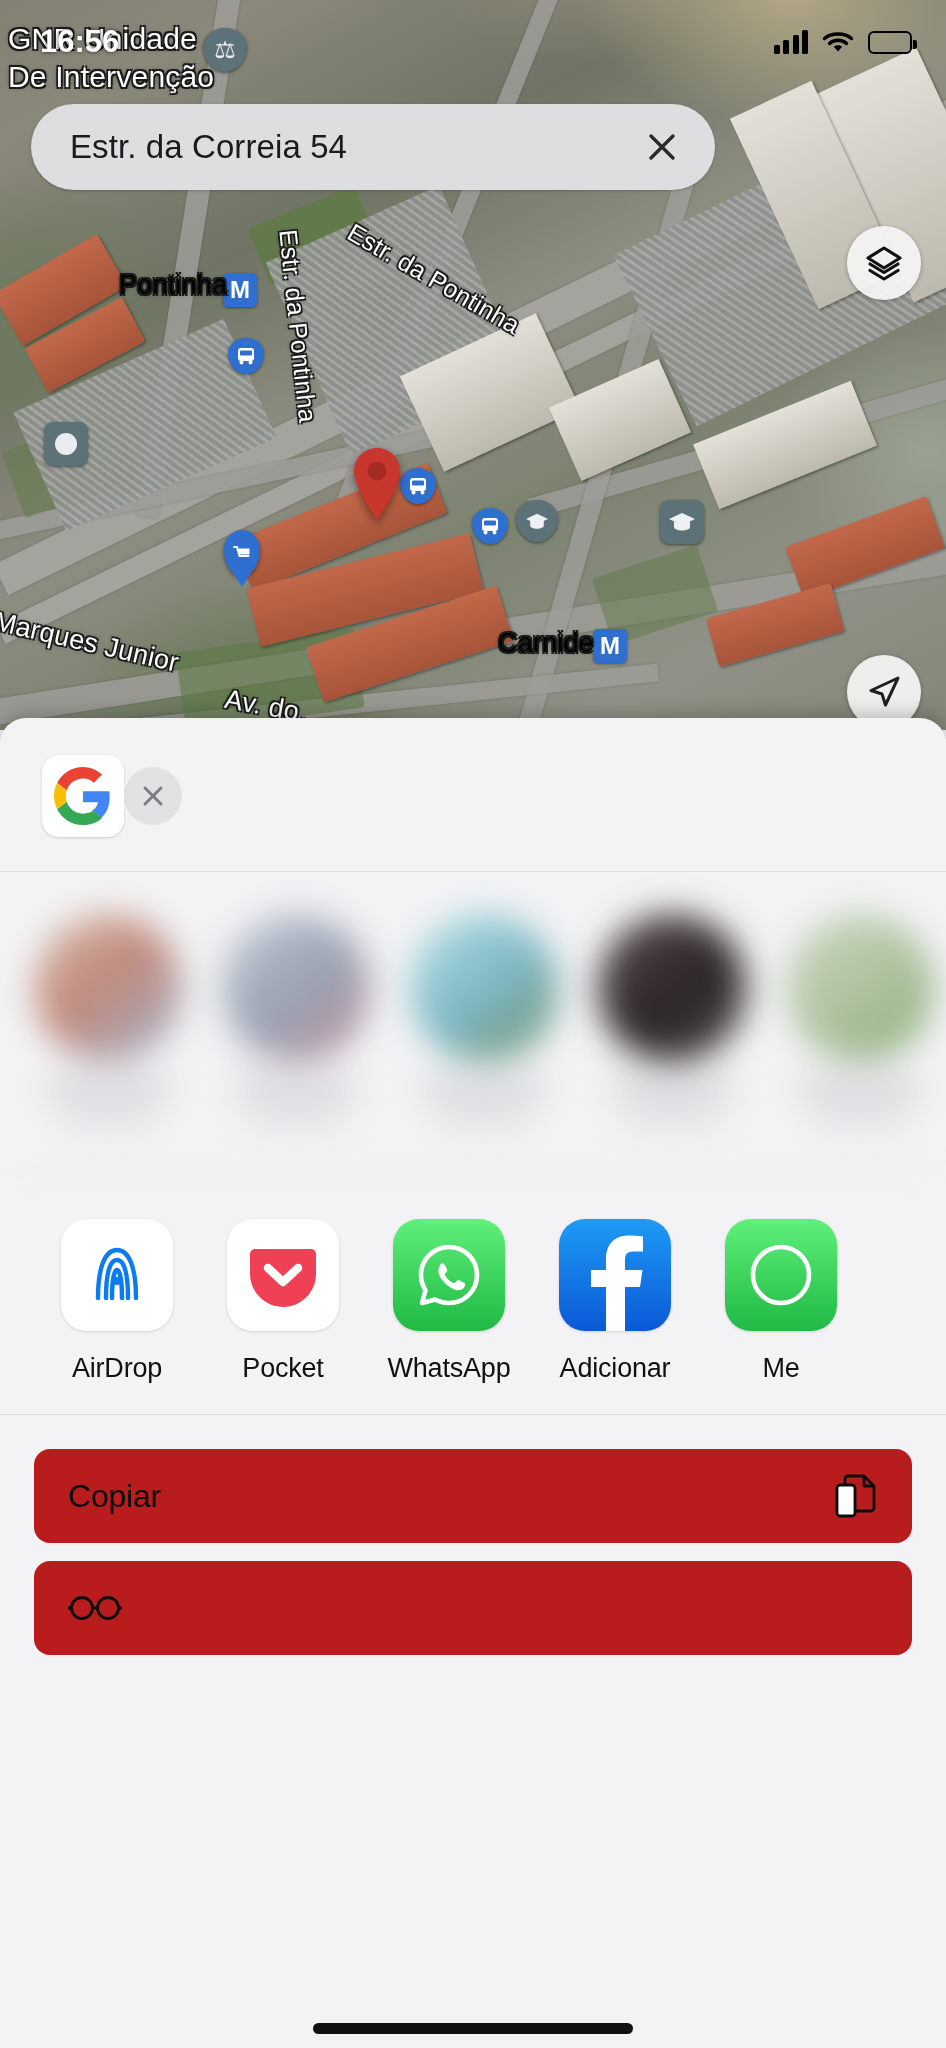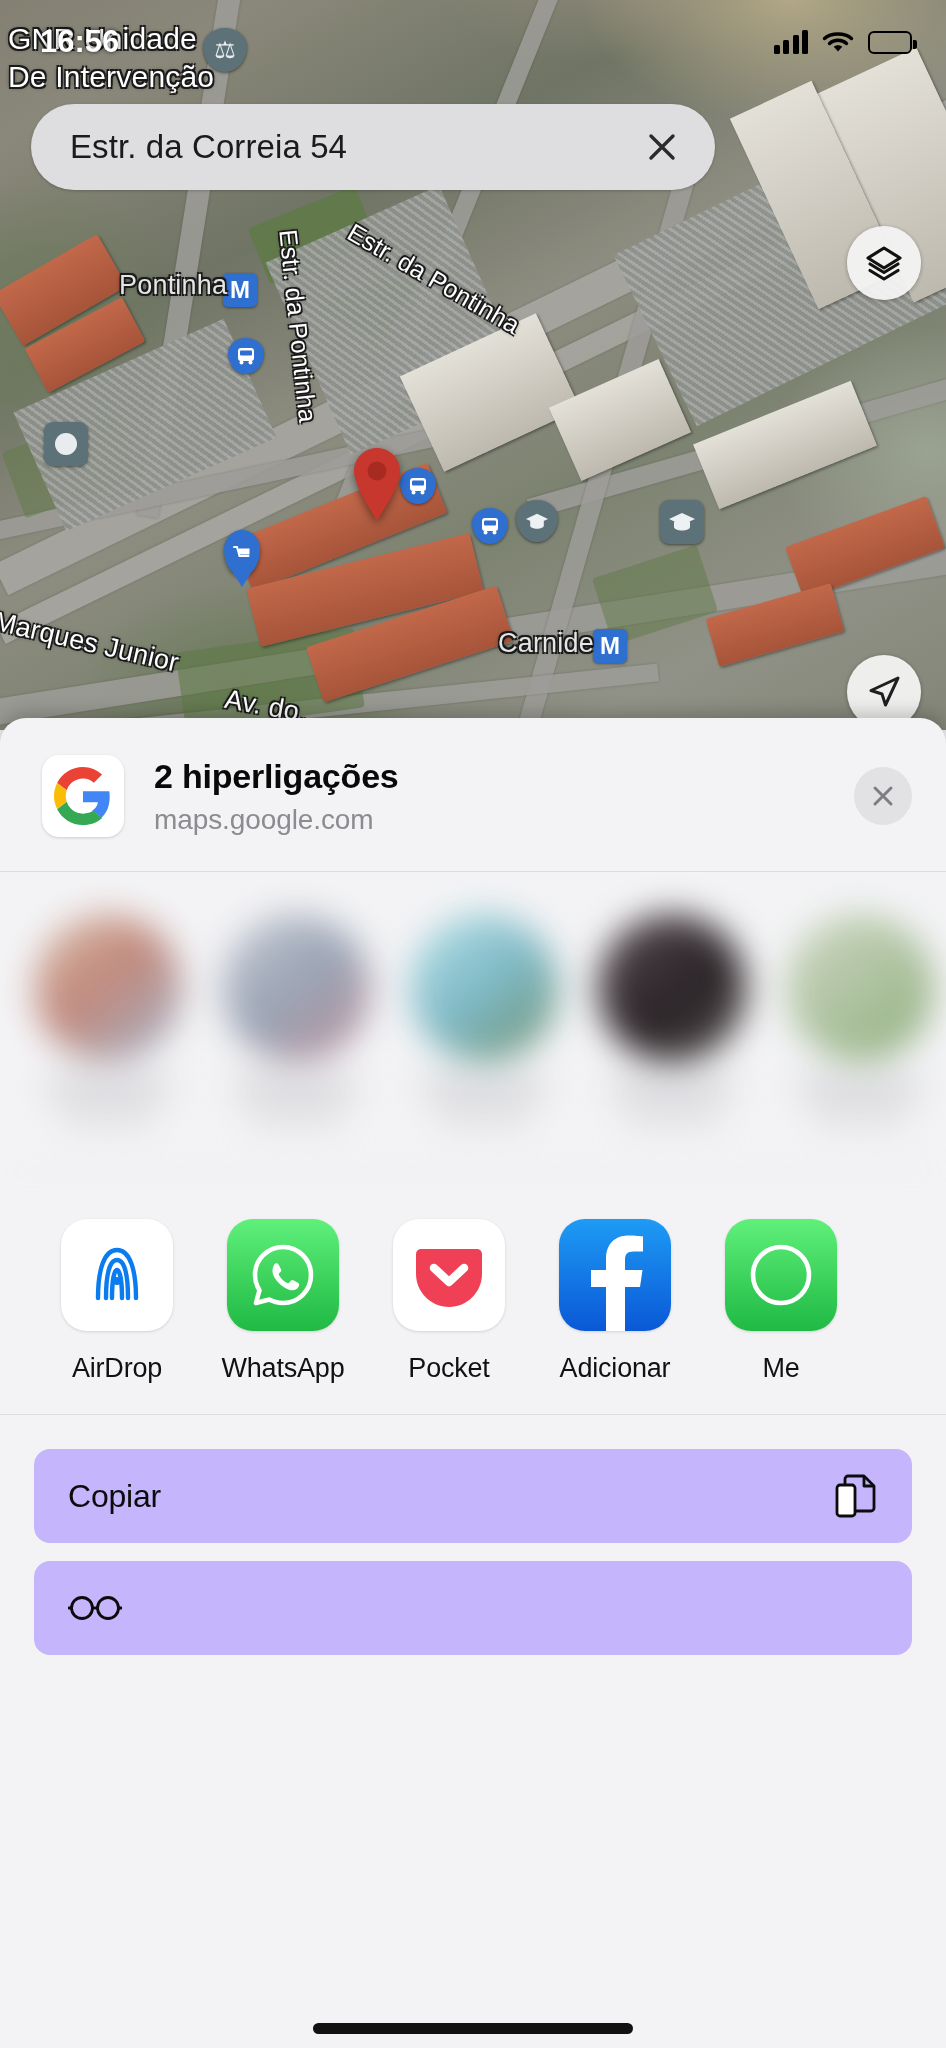--- a/index.html
+++ b/index.html
@@ -56,21 +56,21 @@
     font-weight:500;
     letter-spacing:.2px;
     text-shadow:
       -1.6px -1.6px 0 #1a1a1a, 1.6px -1.6px 0 #1a1a1a,
       -1.6px 1.6px 0 #1a1a1a, 1.6px 1.6px 0 #1a1a1a,
       0 0 4px rgba(0,0,0,.8);
     white-space:pre-line;
     line-height:1.28;
     pointer-events:none;
   }
-  .maplabel.transit { color:#e5e5e5; }
+  .maplabel.transit { color:#000000; }
 
   .poi-icon {
     position:absolute;
     width:44px;height:44px;border-radius:9px;
     background:#5d7278;
     display:flex;align-items:center;justify-content:center;
     box-shadow:0 1px 3px rgba(0,0,0,.5);
   }
   .poi-icon .dot { width:22px;height:22px;border-radius:50%;background:#e9ecef; }
 
@@ -225,21 +225,21 @@
     overflow:hidden;
   }
   .app .lbl {
     margin-top:22px; font-size:27px; color:#111; letter-spacing:-.2px;
     white-space:nowrap;
   }
 
   
   #actions { padding:34px 34px 0 34px; }
   .action-row {
-    background:#c4b5fd; border-radius:16px;
+    background:#b91c1c; border-radius:16px;
     height:94px; display:flex; align-items:center;
     padding:0 34px 0 34px;
     margin-bottom:18px;
   }
   .action-row .txt { flex:1; font-size:32px; color:#0c0c0c; letter-spacing:-.2px; }
 
   #home-indicator {
     position:absolute; left:50%; transform:translateX(-50%);
     bottom:14px; width:320px; height:11px; border-radius:6px; background:#111;
   }
@@ -398,24 +398,20 @@
 
   <div id="sheet-header">
     <div id="google-tile">
       <svg width="58" height="58" viewBox="0 0 48 48">
         <path fill="#EA4335" d="M24 9.5c3.5 0 6.6 1.2 9 3.6l6.8-6.8C35.6 2.4 30.2 0 24 0 14.6 0 6.5 5.4 2.6 13.2l7.9 6.1C12.4 13.6 17.7 9.5 24 9.5z"></path>
         <path fill="#4285F4" d="M46.1 24.6c0-1.6-.1-3.2-.4-4.6H24v9.1h12.4c-.5 2.9-2.2 5.4-4.7 7l7.6 5.9c4.5-4.1 6.8-10.2 6.8-17.4z"></path>
         <path fill="#FBBC05" d="M10.5 28.6c-.5-1.4-.8-2.9-.8-4.6s.3-3.2.8-4.6l-7.9-6.1C1 16.5 0 20.1 0 24s1 7.5 2.6 10.7l7.9-6.1z"></path>
         <path fill="#34A853" d="M24 48c6.5 0 11.9-2.1 15.9-5.8l-7.6-5.9c-2.1 1.4-4.8 2.3-8.3 2.3-6.3 0-11.6-4.1-13.5-9.8l-7.9 6.1C6.5 42.6 14.6 48 24 48z"></path>
       </svg>
     </div>
-    <div id="header-text">
-      <div id="header-title">2 hiperligações</div>
-      <div id="header-sub">maps.google.com</div>
-    </div>
     <div id="sheet-close">
       <svg width="30" height="30" viewBox="0 0 30 30">
         <path d="M7 7 L23 23 M23 7 L7 23" stroke="#7d7d82" stroke-width="3" stroke-linecap="round"></path>
       </svg>
     </div>
   </div>
 
   <div id="contacts-row">
     <div class="contact">
       <div class="av" style="background:linear-gradient(140deg,#d9c2b0,#c2897c 45%,#9fb3c9);"></div>
@@ -454,37 +450,37 @@
             <path d="M28 62 C28 40 31 24 39 24 C47 24 50 40 50 62"></path>
             <path d="M34 62 C34 46 36 34 39 34 C42 34 44 46 44 62"></path>
           </g>
           <circle cx="39" cy="45" r="4" fill="#0a7cf0"></circle>
         </svg>
       </div>
       <div class="lbl">AirDrop</div>
     </div>
 
     <div class="app">
+      <div class="ic" style="background:#fff;">
+        <svg width="74" height="76" viewBox="0 0 74 76">
+          <path d="M9 12 h56 a5 5 0 0 1 5 5 v20 c0 18 -15 33 -33 33 S4 55 4 37 V17 a5 5 0 0 1 5 -5z" fill="#ef4056"></path>
+          <path d="M22 31 L37 45 L52 31" fill="none" stroke="#fff" stroke-width="8.5" stroke-linecap="round" stroke-linejoin="round"></path>
+        </svg>
+      </div>
+      <div class="lbl">Pocket</div>
+    </div>
+
+    <div class="app">
       <div class="ic" style="background:linear-gradient(180deg,#5ff07a,#1fb943);">
         <svg width="80" height="80" viewBox="0 0 80 80">
           <path d="M40 12 C24.5 12 12 24.5 12 40 c0 5.6 1.7 10.8 4.5 15.2 L13 68 l13.2 -3.4 C30.4 67 35 68 40 68 c15.5 0 28 -12.5 28 -28 S55.5 12 40 12 z" fill="none" stroke="#fff" stroke-width="4.6" stroke-linejoin="round"></path>
           <path d="M31 30 c1 -2 2.5 -2 3.5 -1.6 1 .5 3.5 5.5 3.8 6.6 .3 1.1 -1.5 2.6 -2.2 3.3 -.6 .7 -.4 1.5 .2 2.4 1.6 2.6 4.6 5.6 7.4 7 1.1 .6 1.9 .6 2.5 -.1 .7 -.8 2.2 -2.8 3.2 -2.6 1 .2 6.2 3 6.6 3.7 .4 .7 .2 3 -1.5 4.6 -1.7 1.6 -4.5 2.6 -7.8 1.6 -6.6 -2 -13 -8 -16 -14 -1.6 -3.2 -1.8 -6.6 .3 -10.9 z" fill="#fff"></path>
         </svg>
       </div>
       <div class="lbl">WhatsApp</div>
-    </div>
-
-    <div class="app">
-      <div class="ic" style="background:#fff;">
-        <svg width="74" height="76" viewBox="0 0 74 76">
-          <path d="M9 12 h56 a5 5 0 0 1 5 5 v20 c0 18 -15 33 -33 33 S4 55 4 37 V17 a5 5 0 0 1 5 -5z" fill="#ef4056"></path>
-          <path d="M22 31 L37 45 L52 31" fill="none" stroke="#fff" stroke-width="8.5" stroke-linecap="round" stroke-linejoin="round"></path>
-        </svg>
-      </div>
-      <div class="lbl">Pocket</div>
     </div>
 
     <div class="app">
       <div class="ic" style="background:linear-gradient(180deg,#1e9bf5,#0a58d6);">
         <svg width="112" height="112" viewBox="0 0 112 112">
           <path d="M66 112 V68 h15 l2.5 -17 H66 v-10 c0 -5 1.6 -8.4 8.9 -8.4 H84 V17.5 C82 17.2 76.3 16.5 69.7 16.5 56.2 16.5 47 24.7 47 39.8 V51 H32 v17 h15 v44 z" fill="#fff"></path>
         </svg>
       </div>
       <div class="lbl">Adicionar</div>
     </div>

